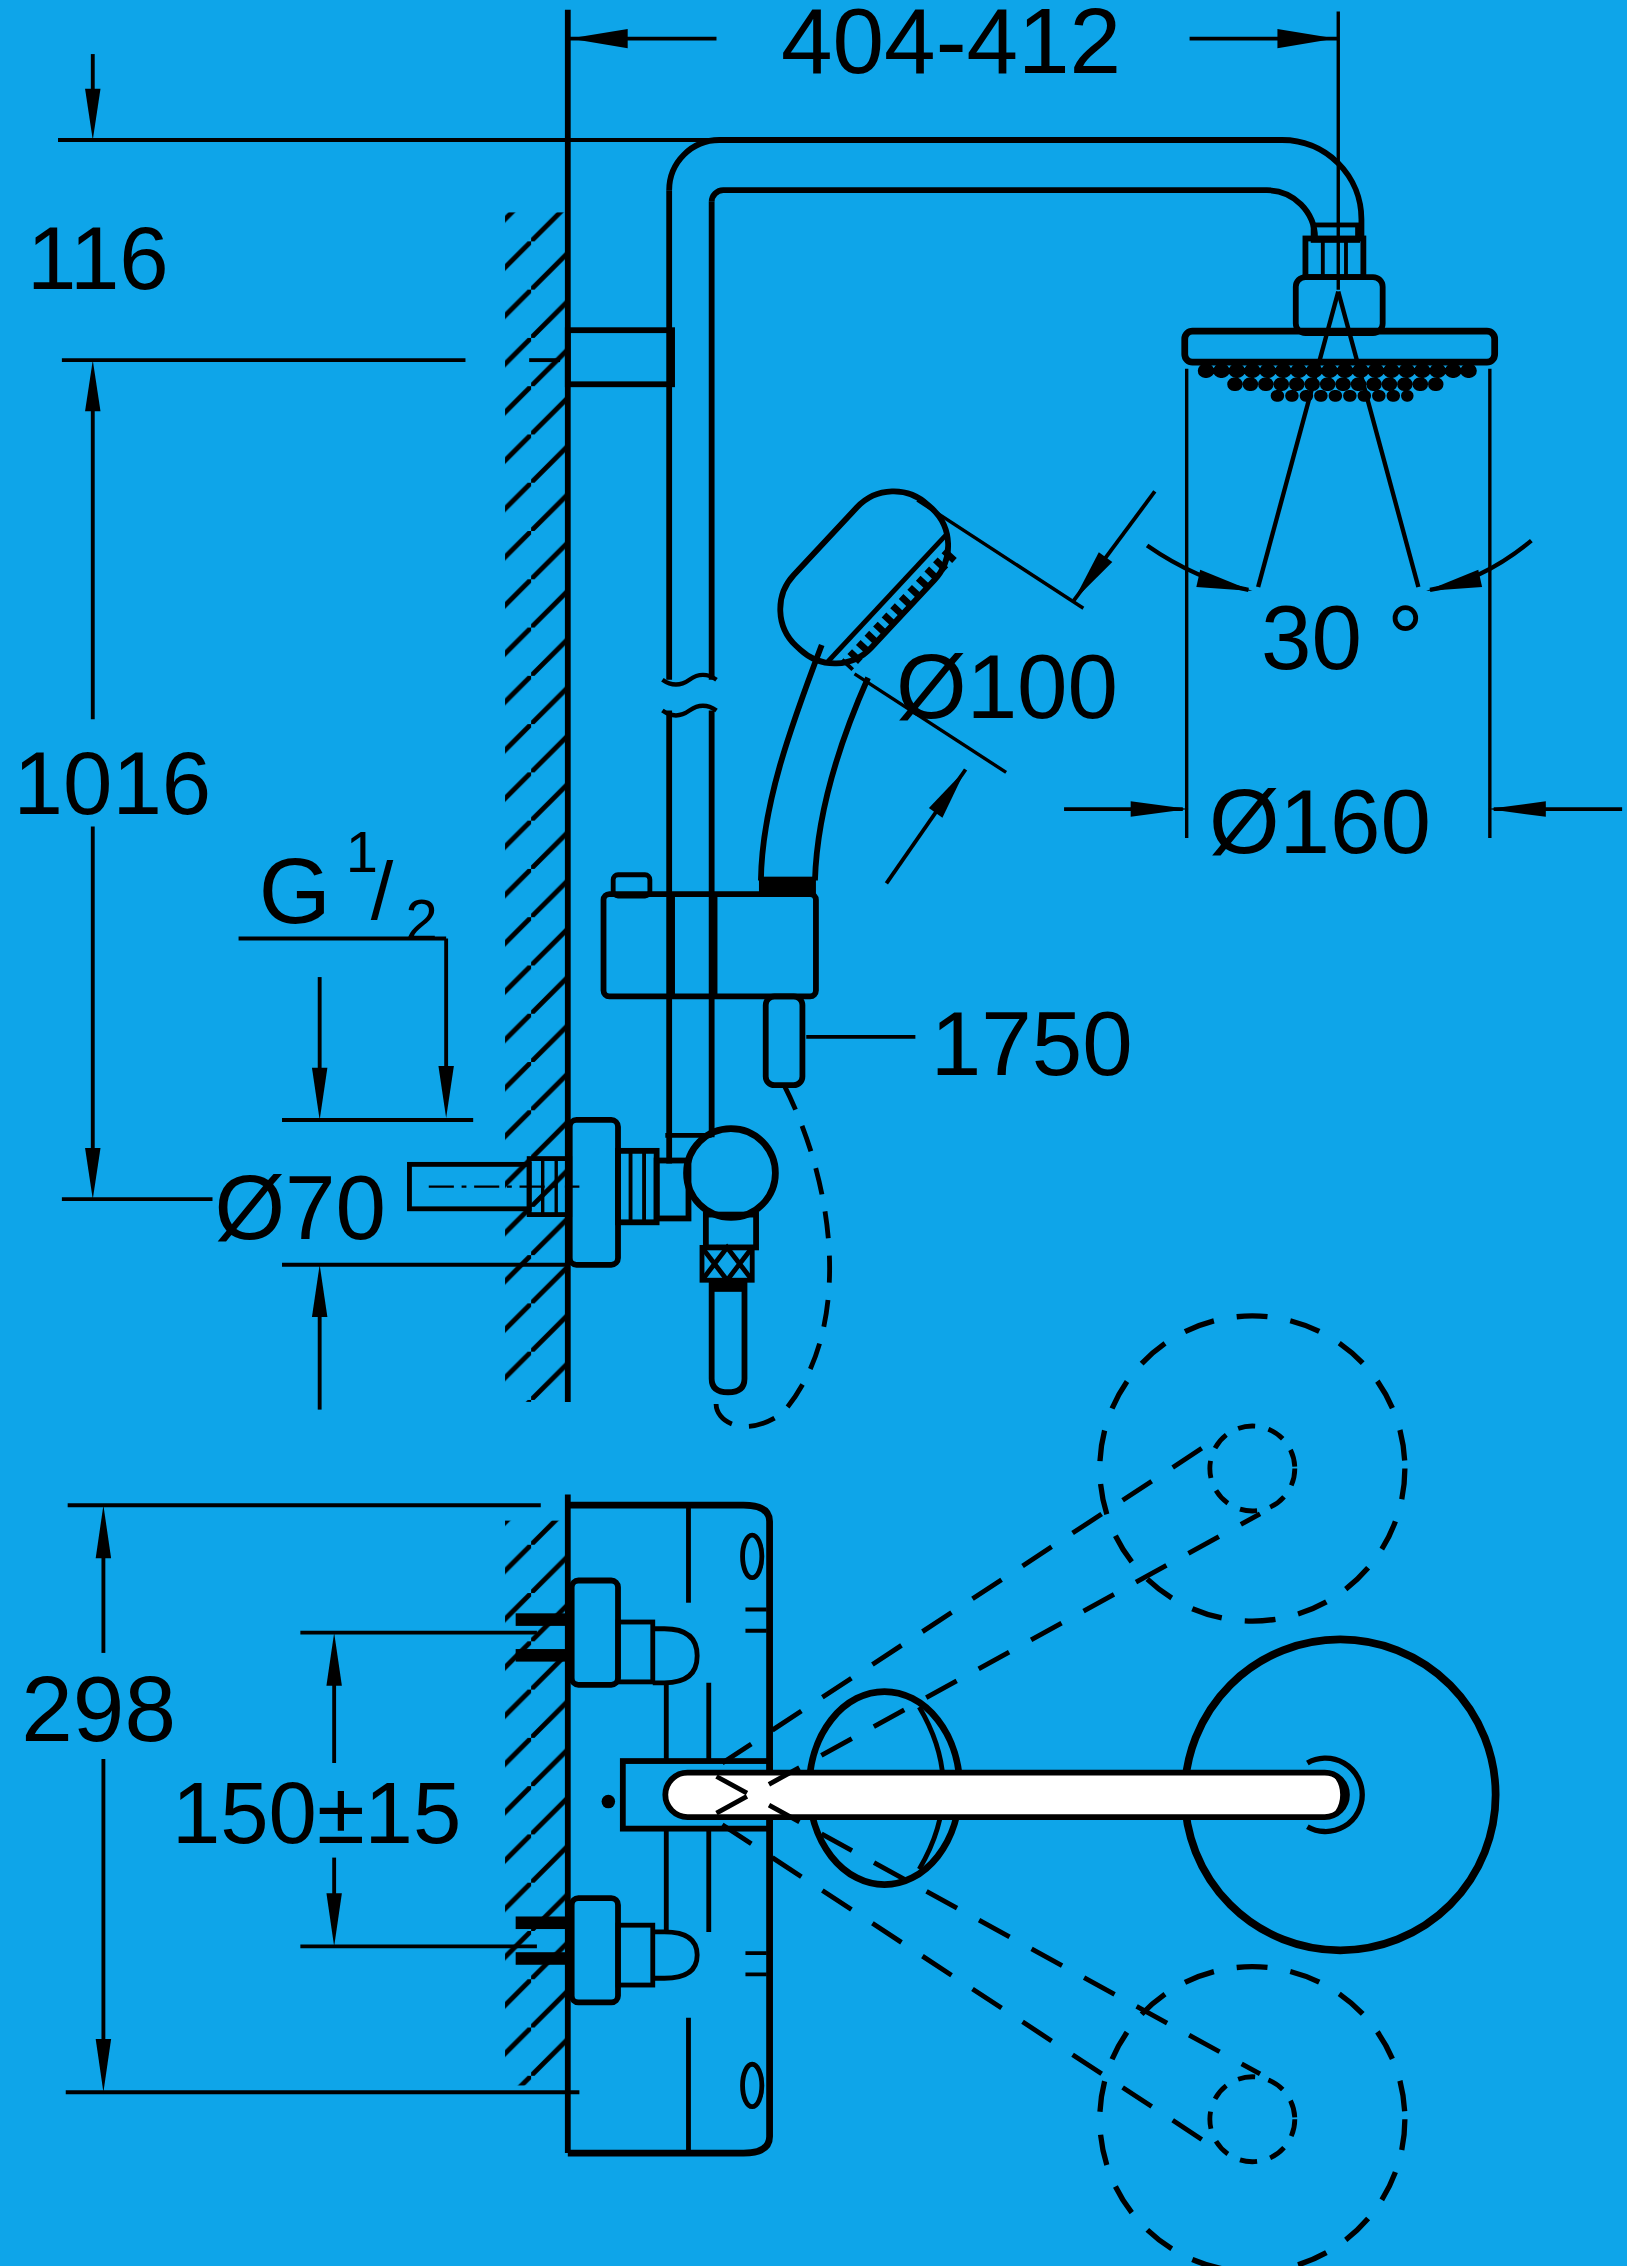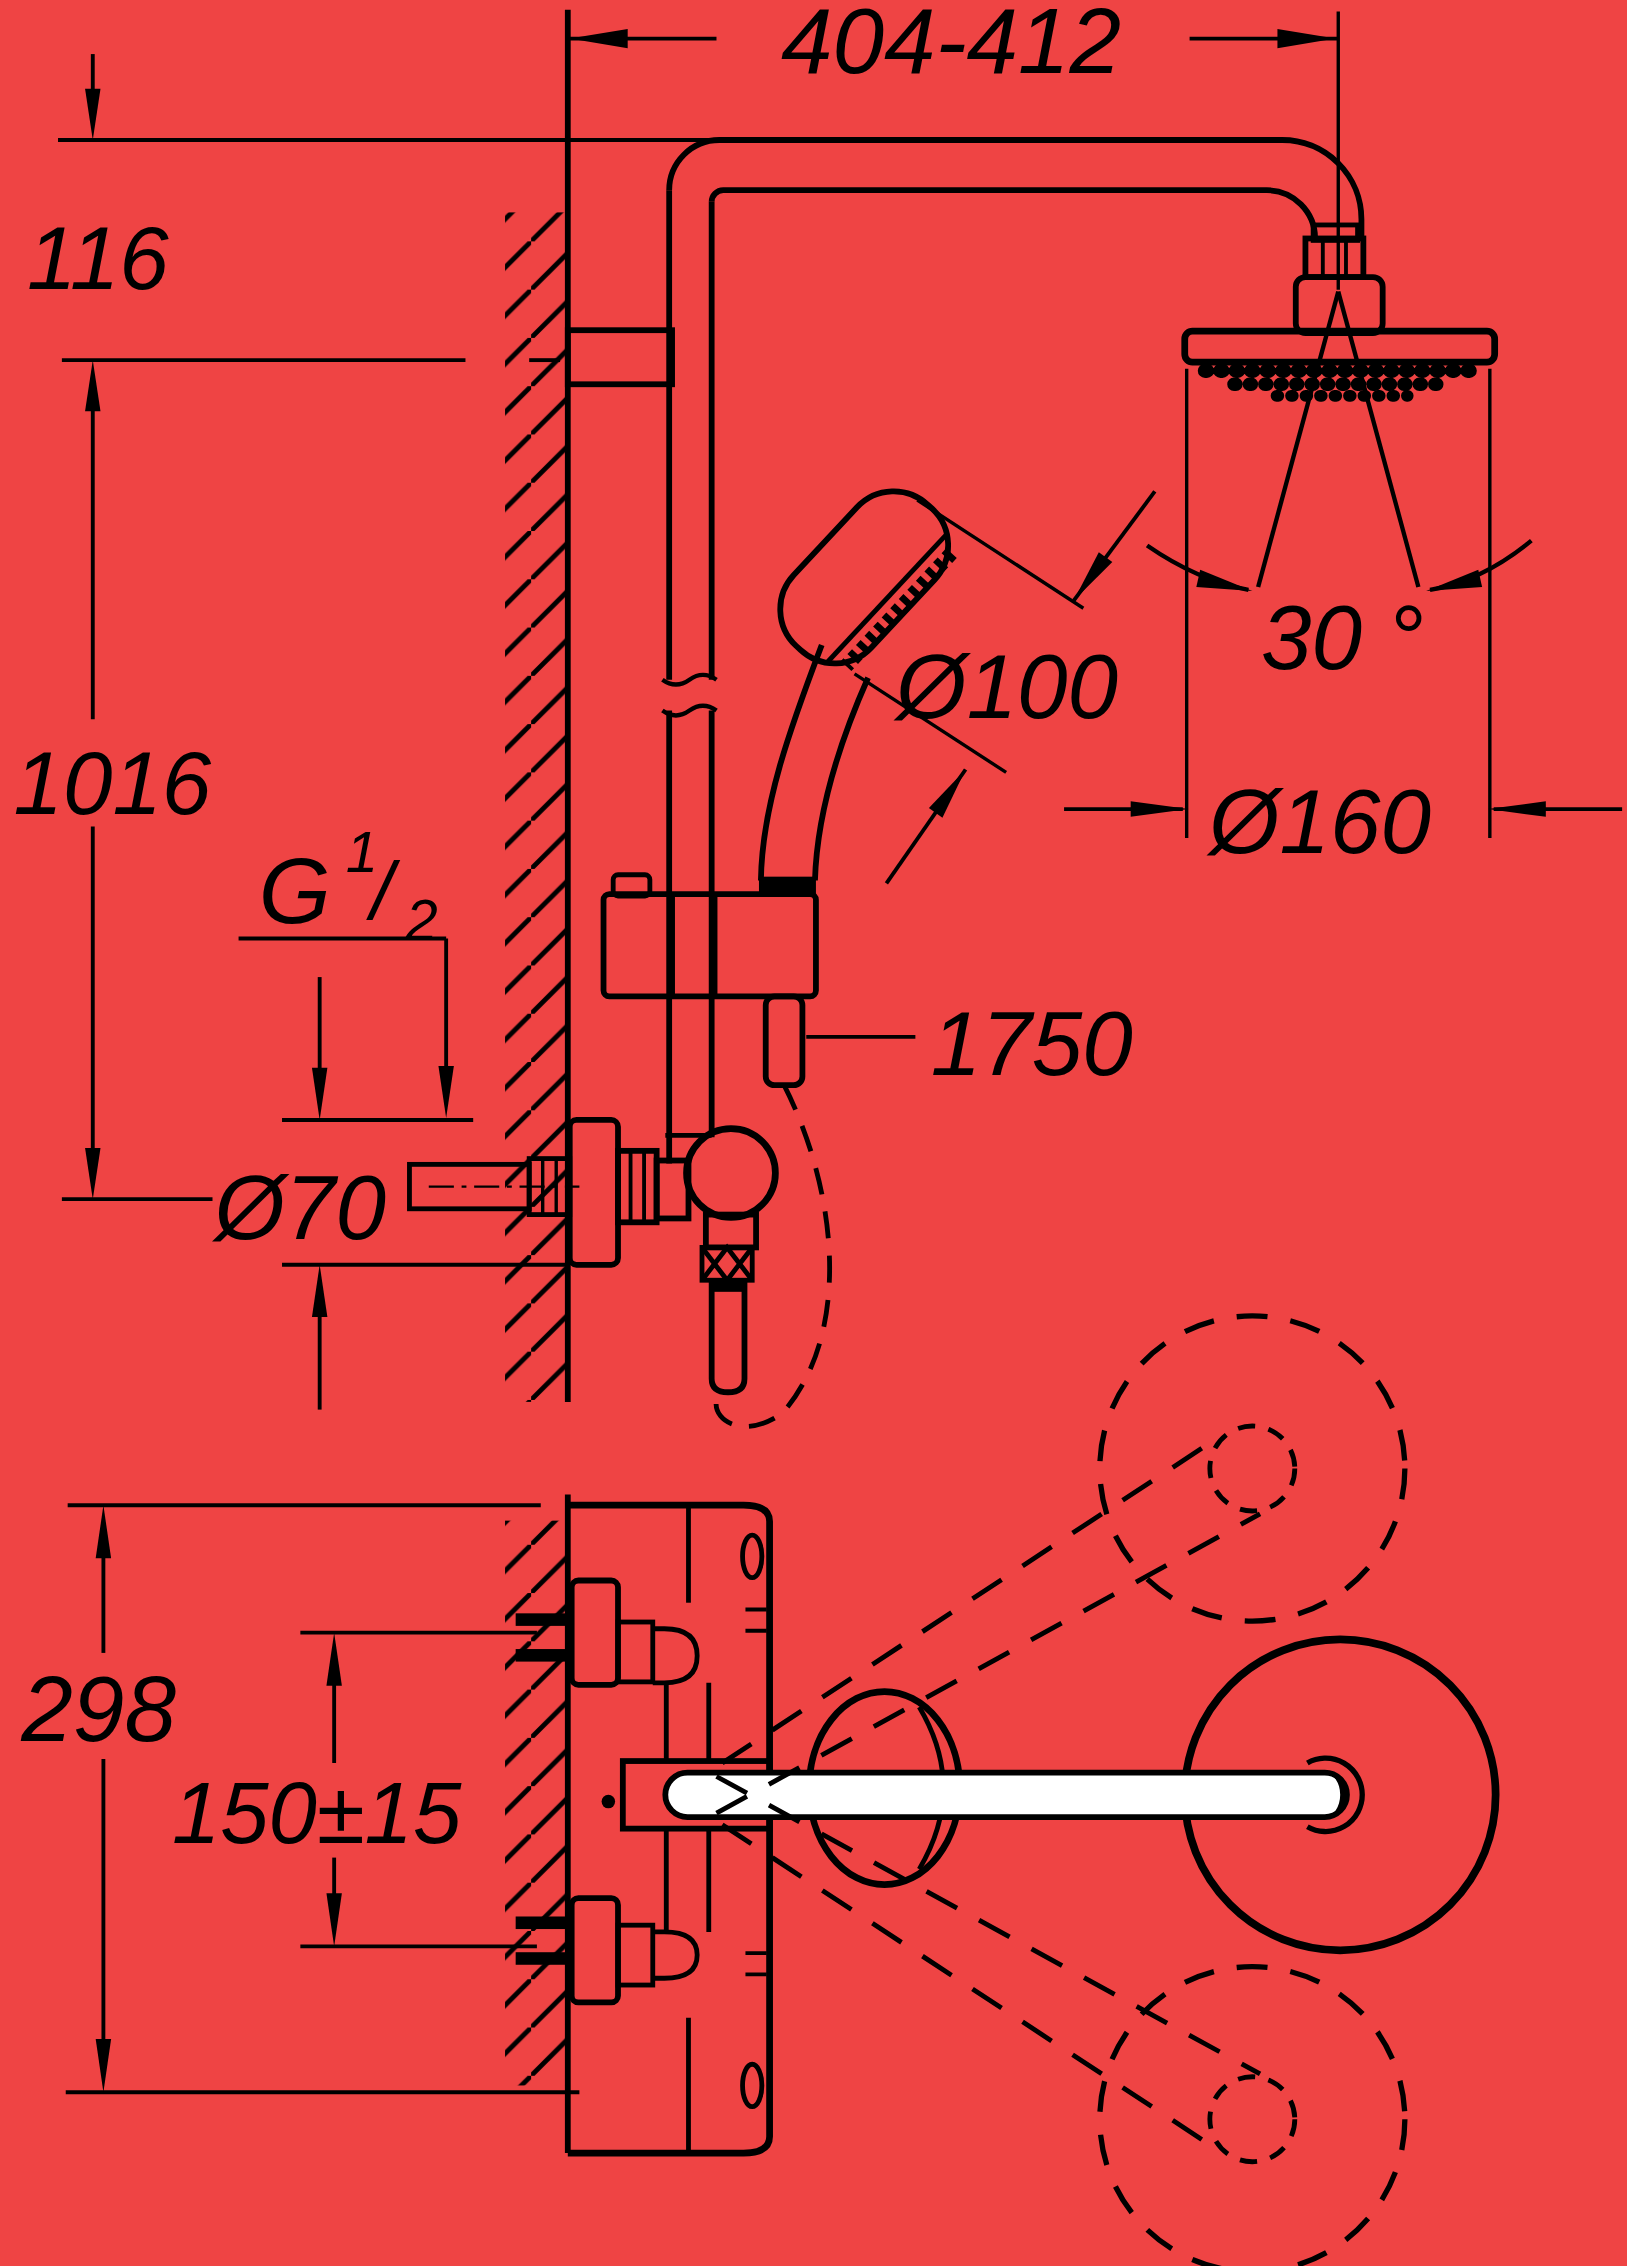--- a/index.html
+++ b/index.html
@@ -1,16 +1,16 @@
 <!DOCTYPE html>
 <html><head>
 <meta charset="utf-8">
 <style>
   html,body{margin:0;padding:0;background:#ffffff;}
-  .page{width:1628px;height:2266px;position:relative;background:#ef4444;font-style:italic;}
+  .page{width:1628px;height:2266px;position:relative;background:#0ea5e9;}
   svg{display:block;}
   text{font-family:"Liberation Sans", sans-serif;fill:#000;}
 </style>
 </head>
 <body>
 
 <div class="page">
 <svg width="1628" height="2266" viewBox="0 0 1686 2347">
   <defs>
     <pattern id="hatch" patternUnits="userSpaceOnUse" width="50" height="50">

